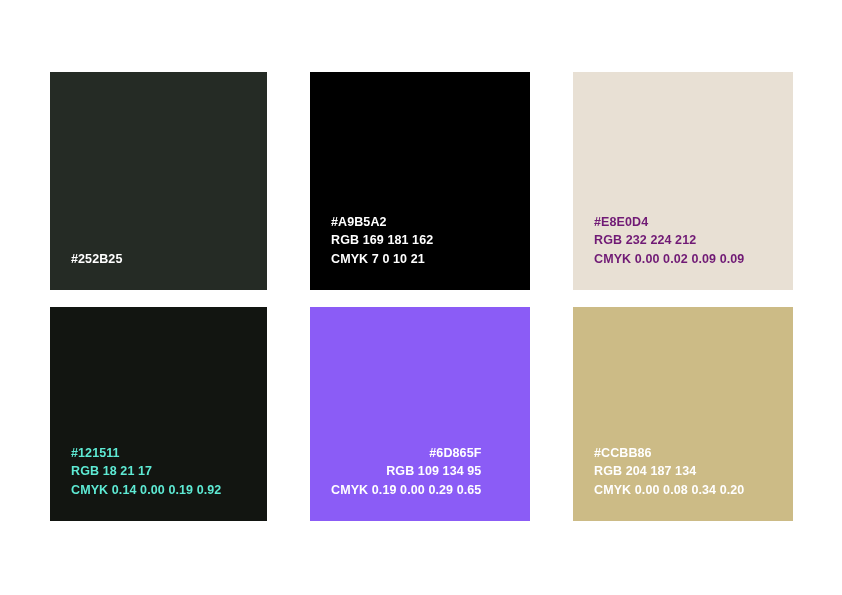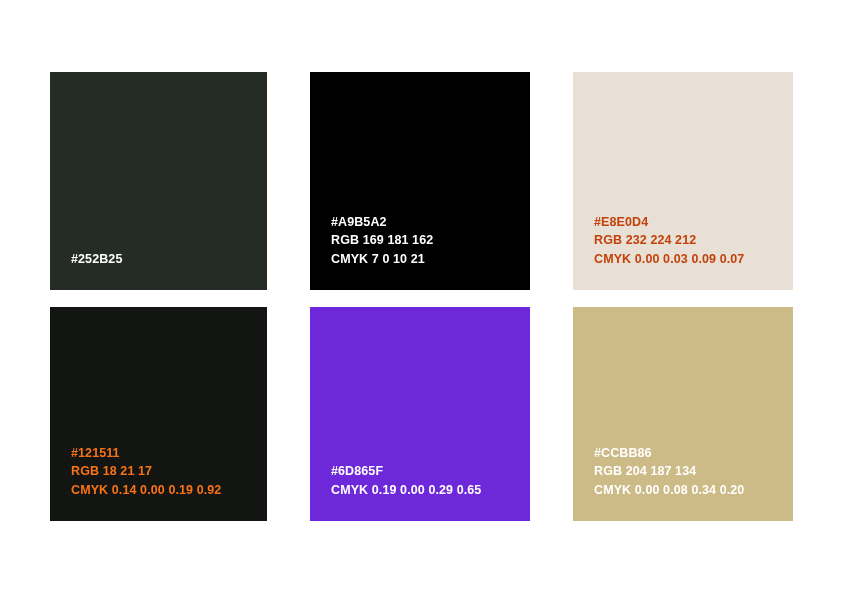--- a/index.html
+++ b/index.html
@@ -72,39 +72,40 @@
     </div>
 
     <div class="swatch" style="background: #000000; color: rgb(255, 255, 255);">
       <div class="swatch-info">
         <span class="swatch-line swatch-hex">#A9B5A2</span>
         <span class="swatch-line swatch-rgb">RGB 169 181 162</span>
         <span class="swatch-line swatch-cmyk">CMYK 7 0 10 21</span>
       </div>
     </div>
 
-    <div class="swatch" style="background: rgb(232, 224, 212); color: #c2410c;">
+    <div class="swatch" style="background: rgb(232, 224, 212); color: #701a75;">
       <div class="swatch-info">
         <span class="swatch-line swatch-hex">#E8E0D4</span>
         <span class="swatch-line swatch-rgb">RGB 232 224 212</span>
-        <span class="swatch-line swatch-cmyk">CMYK 0.00 0.03 0.09 0.07</span>
+        <span class="swatch-line swatch-cmyk">CMYK 0.00 0.02 0.09 0.09</span>
       </div>
     </div>
 
-    <div class="swatch" style="background: rgb(18, 21, 17); color: #f97316;">
+    <div class="swatch" style="background: rgb(18, 21, 17); color: #5eead4;">
       <div class="swatch-info">
         <span class="swatch-line swatch-hex">#121511</span>
         <span class="swatch-line swatch-rgb">RGB 18 21 17</span>
         <span class="swatch-line swatch-cmyk">CMYK 0.14 0.00 0.19 0.92</span>
       </div>
     </div>
 
-    <div class="swatch" style="background: #6d28d9; color: rgb(255, 255, 255);">
+    <div class="swatch" style="background: #8b5cf6; color: rgb(255, 255, 255); text-align: right;">
       <div class="swatch-info">
         <span class="swatch-line swatch-hex">#6D865F</span>
+        <span class="swatch-line swatch-rgb">RGB 109 134 95</span>
         <span class="swatch-line swatch-cmyk">CMYK 0.19 0.00 0.29 0.65</span>
       </div>
     </div>
 
     <div class="swatch" style="background: rgb(204, 187, 134); color: rgb(255, 255, 255);">
       <div class="swatch-info">
         <span class="swatch-line swatch-hex">#CCBB86</span>
         <span class="swatch-line swatch-rgb">RGB 204 187 134</span>
         <span class="swatch-line swatch-cmyk">CMYK 0.00 0.08 0.34 0.20</span>
       </div>

